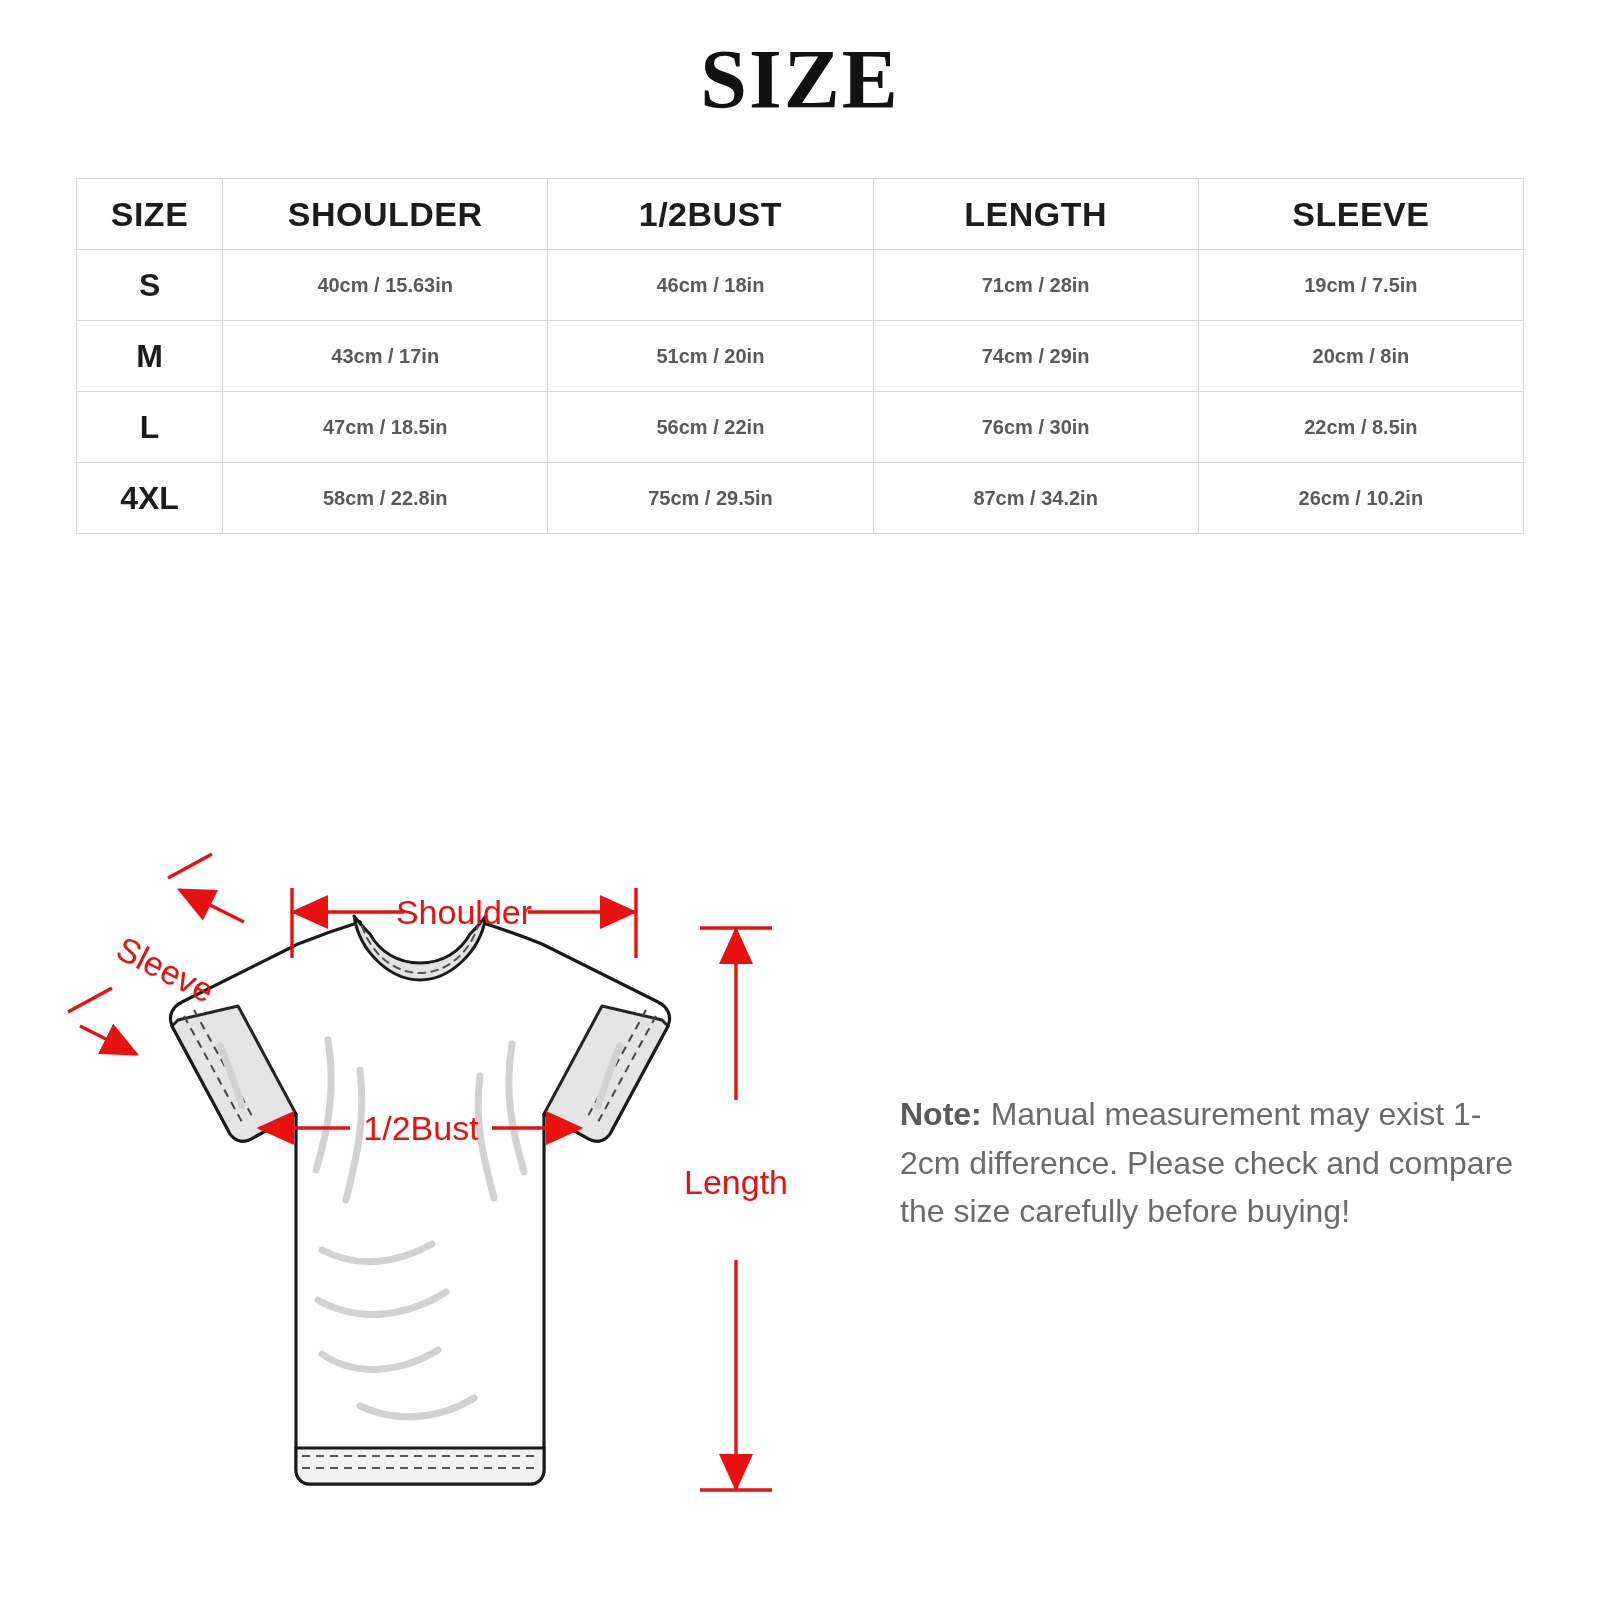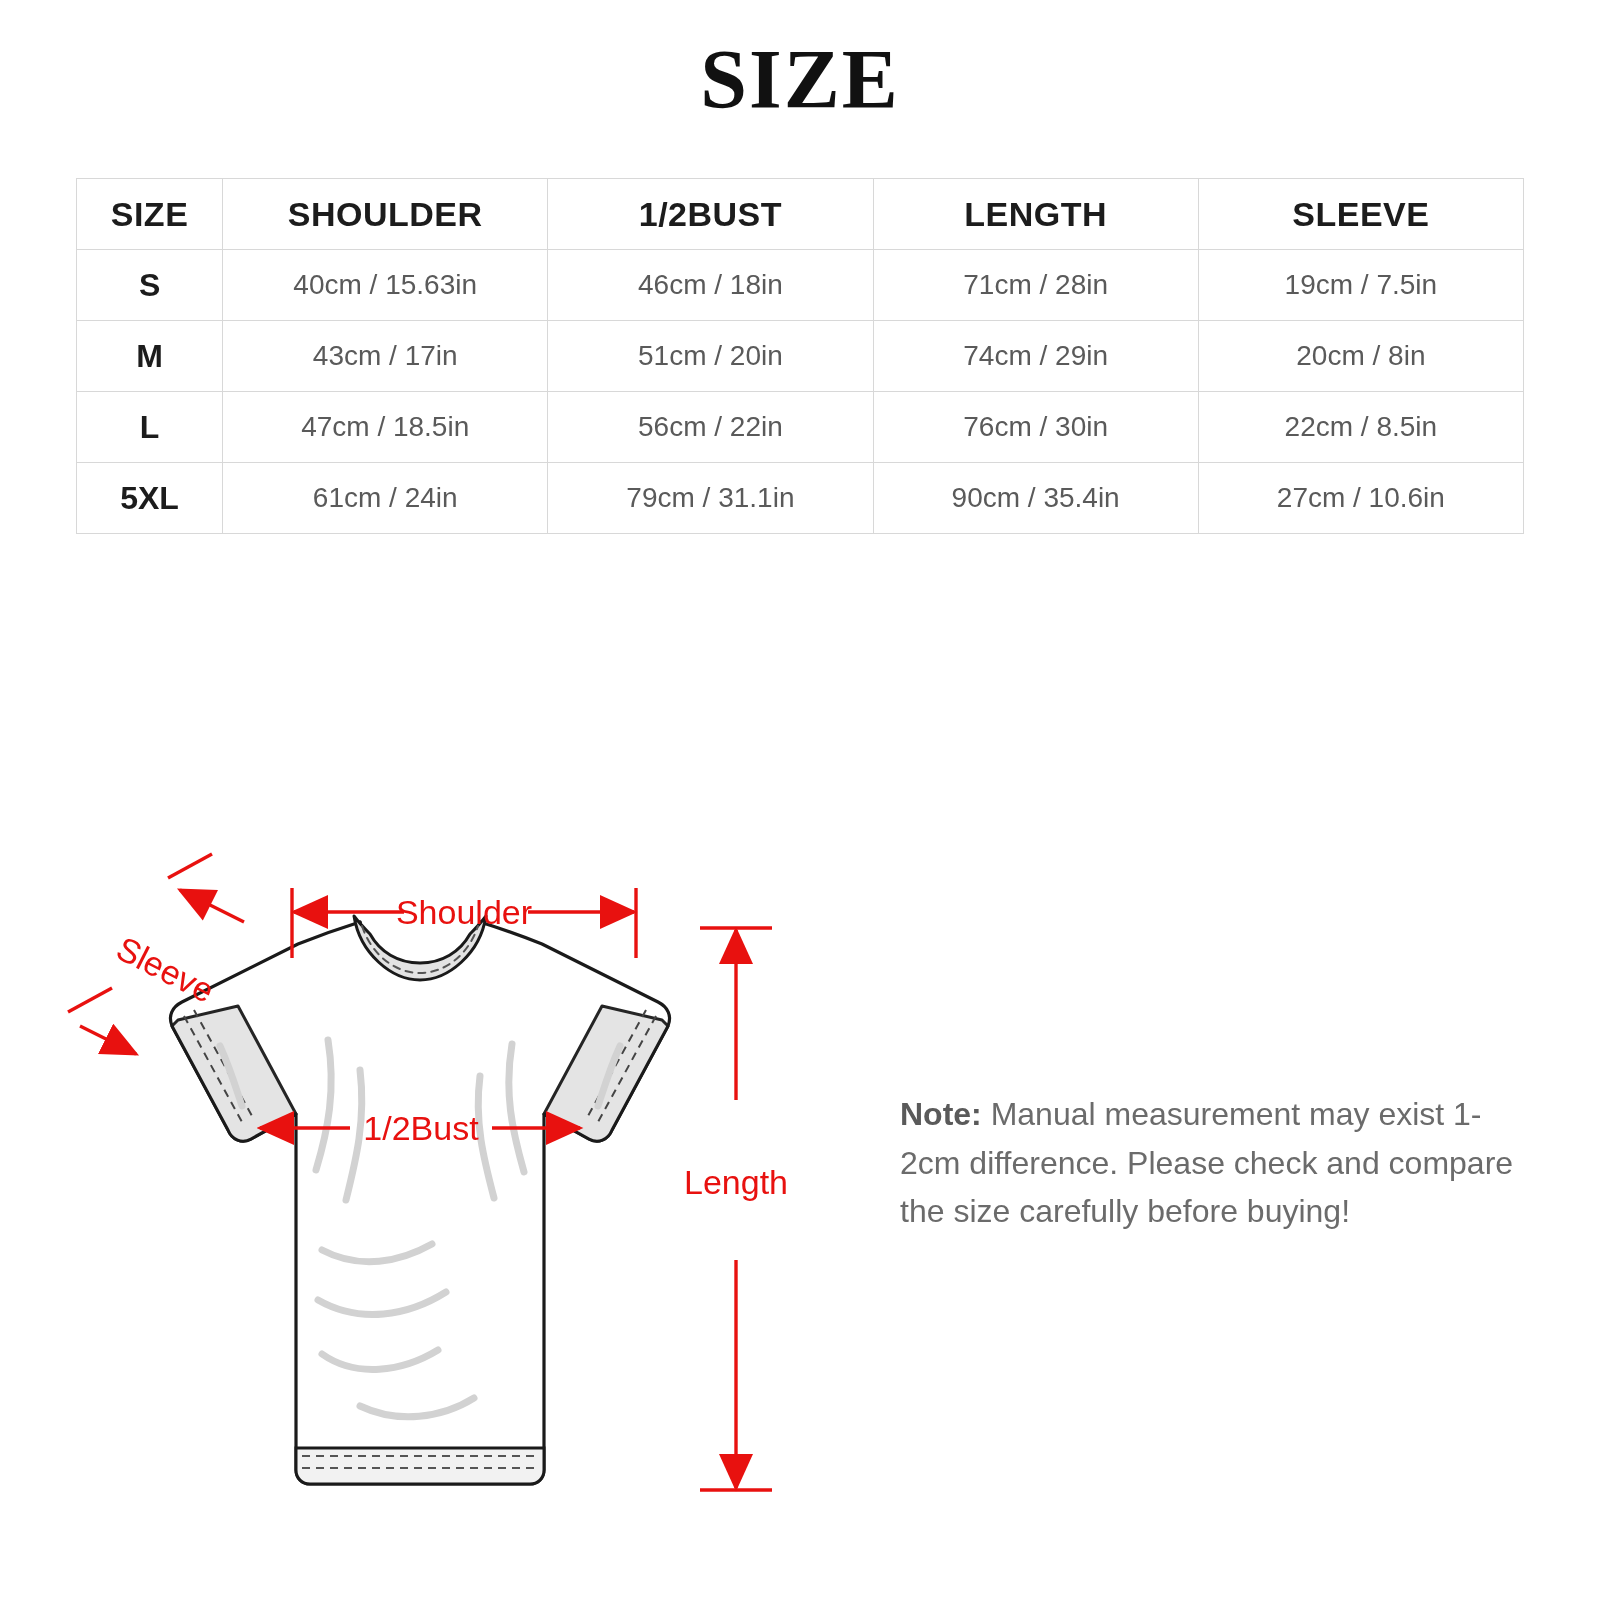--- a/index.html
+++ b/index.html
@@ -46,23 +46,23 @@
     padding: 0;
     height: 70px;
   }
   #size-table thead th {
     font-size: 34px;
     font-weight: 700;
     color: #1c1c1c;
     letter-spacing: 0.5px;
   }
   #size-table tbody td {
-    font-size: 28px;
+    font-size: 20px;
     color: #5a5a5a;
-    font-weight: 400;
+    font-weight: 700;
   }
   #size-table tbody td.size-cell {
     font-size: 32px;
     font-weight: 700;
     color: #1c1c1c;
   }
   .col-size    { width: 146px; }
   .col-measure { width: 325px; }
 
   
@@ -129,25 +129,25 @@
       <td>20cm / 8in</td>
     </tr>
     <tr>
       <td class="size-cell">L</td>
       <td>47cm / 18.5in</td>
       <td>56cm / 22in</td>
       <td>76cm / 30in</td>
       <td>22cm / 8.5in</td>
     </tr>
     <tr>
-      <td class="size-cell">5XL</td>
-      <td>61cm / 24in</td>
-      <td>79cm / 31.1in</td>
-      <td>90cm / 35.4in</td>
-      <td>27cm / 10.6in</td>
+      <td class="size-cell">4XL</td>
+      <td>58cm / 22.8in</td>
+      <td>75cm / 29.5in</td>
+      <td>87cm / 34.2in</td>
+      <td>26cm / 10.2in</td>
     </tr>
   </tbody>
 </table>
 
 <div id="diagram">
   <svg width="800" height="740" viewBox="0 0 800 740" xmlns="http://www.w3.org/2000/svg">
     <defs>
       <marker id="arrR" markerWidth="12" markerHeight="12" refX="10" refY="5" orient="auto">
         <path d="M0,0 L11,5 L0,10 z" fill="#e8110f"></path>
       </marker>

